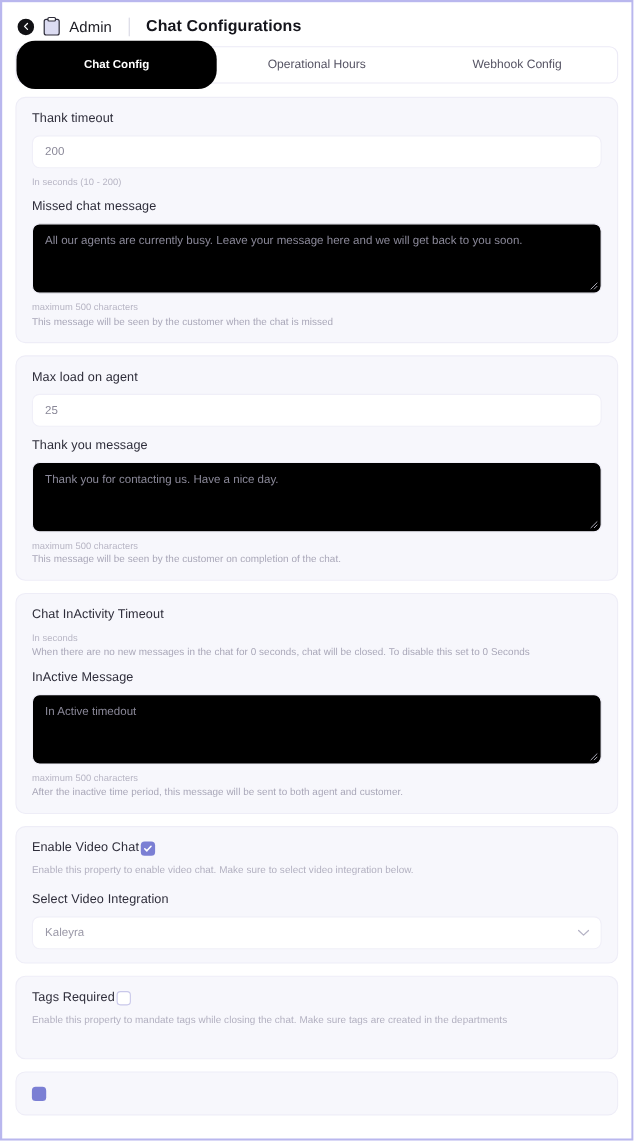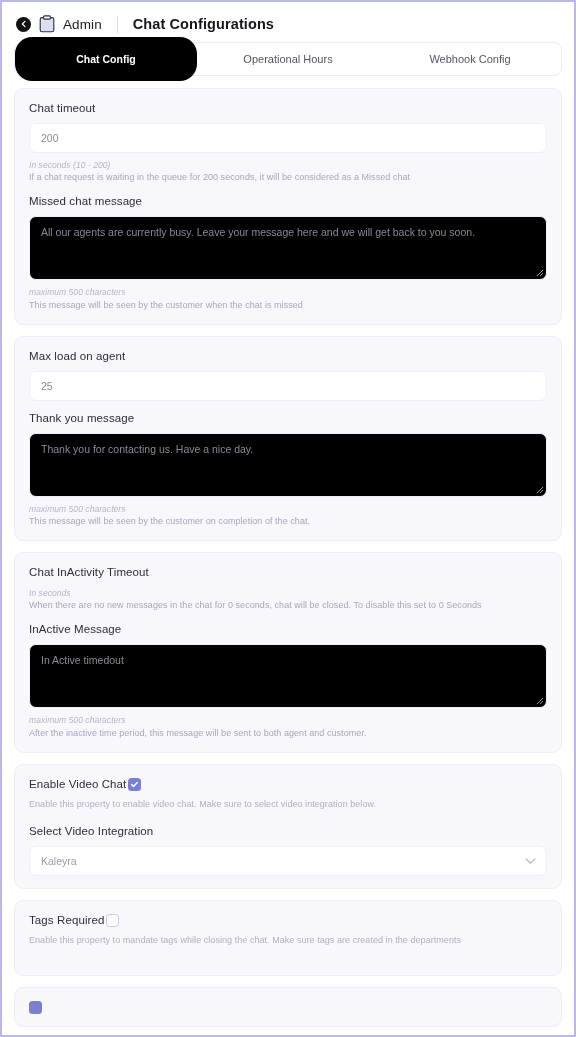--- a/index.html
+++ b/index.html
@@ -141,21 +141,20 @@
     right: 3px; bottom: 3px;
     width: 8px; height: 8px;
     pointer-events: none;
   }
   .helper {
     font-size: 8.5px;
     color: #b7b5c4;
     margin-top: 6px;
     line-height: 1.45;
     letter-spacing: .05px;
-    font-style: italic;
   }
   .helper2 {
     font-size: 9px;
     color: #a9a7b8;
     line-height: 1.45;
     letter-spacing: .05px;
   }
   .gap-label { margin-top: 11px; }
 
   
@@ -232,24 +231,23 @@
       <span>Operational Hours</span>
     </div>
     <div class="tab divider">
       <span>Webhook Config</span>
     </div>
   </div>
 
   <div class="content">
 
     <div class="card">
-      <div class="field-label">Chat timeout</div>
+      <div class="field-label">Thank timeout</div>
       <input class="text-input" type="text" value="200" style="">
       <div class="helper">In seconds (10 - 200)</div>
-      <div class="helper2">If a chat request is waiting in the queue for 200 seconds, it will be considered as a Missed chat</div>
 
       <div class="field-label gap-label">Missed chat message</div>
       <div class="textarea-wrap">
         <textarea class="text-area" style="">All our agents are currently busy. Leave your message here and we will get back to you soon.</textarea>
         <svg class="resize-grip" viewBox="0 0 8 8">
           <path d="M7 1 L1 7 M7 4 L4 7" stroke="#c2c0cf" stroke-width="0.8" fill="none"></path>
         </svg>
       </div>
       <div class="helper">maximum 500 characters</div>
       <div class="helper2">This message will be seen by the customer when the chat is missed</div>

